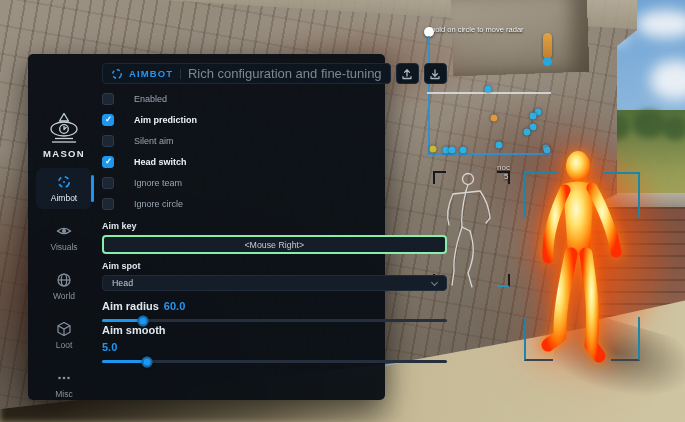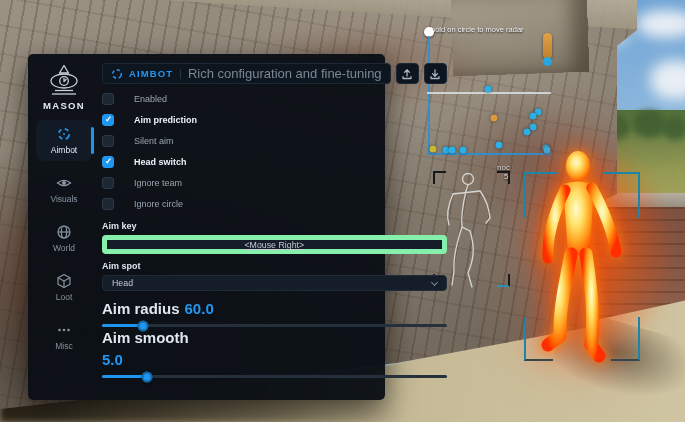--- a/index.html
+++ b/index.html
@@ -66,21 +66,21 @@
   .pl-tl{left:524px;top:172px;width:33px;height:46px;border-top:2px solid #1d85a8;border-left:2px solid #1d85a8;}
   .pl-tr{left:604px;top:172px;width:36px;height:46px;border-top:2px solid #1d85a8;border-right:2px solid #1d85a8;}
   .pl-bl{left:524px;top:317px;width:29px;height:44px;border-bottom:2px solid #39474d;border-left:2px solid #1d85a8;}
   .pl-br{left:611px;top:317px;width:29px;height:44px;border-bottom:2px solid #39474d;border-right:2px solid #1d85a8;}
   .player-svg{position:absolute;left:533px;top:140px;
     filter:blur(.4px) drop-shadow(0 0 6px rgba(255,120,10,.95)) drop-shadow(0 0 16px rgba(255,70,0,.7)) drop-shadow(0 0 30px rgba(255,60,0,.4));}
 
   
   .panel{position:absolute;left:28px;top:54px;width:357px;height:346px;border-radius:5px;display:flex;
     background:rgba(10,15,22,.97);box-shadow:0 10px 30px rgba(0,0,0,.6);}
-  .side{width:72px;padding-top:10px;display:flex;flex-direction:column;align-items:center;flex:none;}
+  .side{width:72px;padding-top:10px;display:flex;flex-direction:column;align-items:center;flex:none;margin-top:48px;}
   .logo{display:flex;flex-direction:column;align-items:center;gap:3px;color:#c6cfd8;}
   .logo-label{font-size:9.5px;font-weight:bold;color:#e2e9ef;letter-spacing:.14em;}
   .nav{margin-top:9px;display:flex;flex-direction:column;gap:8px;align-items:center;width:100%;}
   .nav-item{position:relative;width:56px;padding:6px 0;display:flex;flex-direction:column;align-items:center;gap:3px;
     color:#8793a0;font-size:8.5px;border-radius:7px;cursor:pointer;}
   .nav-item.active{background:#121a25;color:#e2ecf5;}
   .nav-item.active::after{content:"";position:absolute;right:-2px;top:7px;bottom:7px;width:3px;border-radius:2px;background:#1e96f0;}
   .nav-item.active .nicon{color:#2196f3;}
   .nicon{color:inherit;height:16px;display:flex;align-items:center;}
 
@@ -94,27 +94,27 @@
 
   .rows{margin-top:4px;display:flex;flex-direction:column;}
   .cbrow{display:flex;align-items:center;gap:20px;height:21px;cursor:pointer;text-align:center;}
   .cb{width:12px;height:12px;border-radius:3px;background:#1d2733;border:1px solid #2c3a4a;position:relative;flex:none;}
   .cbrow.checked .cb{background:#1e96f0;border-color:#1e96f0;}
   .cbrow.checked .cb::after{content:"\2713";position:absolute;left:2px;top:-.5px;font-size:8.5px;font-weight:bold;color:#fff;}
   .cblabel{font-size:9px;color:#9aa5b1;}
   .cbrow.checked .cblabel{color:#eaf2f9;font-weight:bold;}
 
   .seclabel{font-size:9px;font-weight:bold;color:#dfe7ee;margin:7px 0 4px;}
-  .keybtn{height:19px;background:#141d28;border:5px solid #86efac;border-radius:4px;color:#c3cbd4;font-size:8.8px;
-    display:flex;align-items:center;justify-content:center;cursor:pointer;text-decoration:underline;}
+  .keybtn{height:19px;background:#141d28;border:2px solid #86efac;border-radius:4px;color:#c3cbd4;font-size:8.8px;
+    display:flex;align-items:center;justify-content:center;cursor:pointer;}
   .select{height:16px;background:#141d28;border:1px solid #202c3a;border-radius:4px;color:#c3cbd4;font-size:8.8px;
     display:flex;align-items:center;justify-content:space-between;padding:0 9px;cursor:pointer;}
   .chev{width:5px;height:5px;border-right:1.5px solid #7c8794;border-bottom:1.5px solid #7c8794;transform:rotate(45deg);margin-top:-2px;}
 
-  .sliderlabel{display:flex;gap:5px;font-size:15px;font-weight:bold;color:#dfe7ee;margin:9px 0 7px;}
+  .sliderlabel{display:flex;gap:5px;font-size:11px;font-weight:bold;color:#dfe7ee;margin:9px 0 7px;}
   .slval{color:#2196f3;}
   .slider{position:relative;height:3px;background:#26303d;border-radius:2px;cursor:pointer;}
   .slider .fill{position:absolute;left:0;top:0;bottom:0;background:#1e96f0;border-radius:2px;}
   .slider .thumb{position:absolute;top:50%;width:11px;height:11px;border-radius:50%;background:#1e96f0;
     transform:translate(-50%,-50%);box-shadow:inset 0 0 0 2px rgba(8,18,30,.35),0 1px 3px rgba(0,0,0,.5);}
   .s2{margin-top:2px;flex-direction:column;}
 </style>
 </head>
 <body>
 

